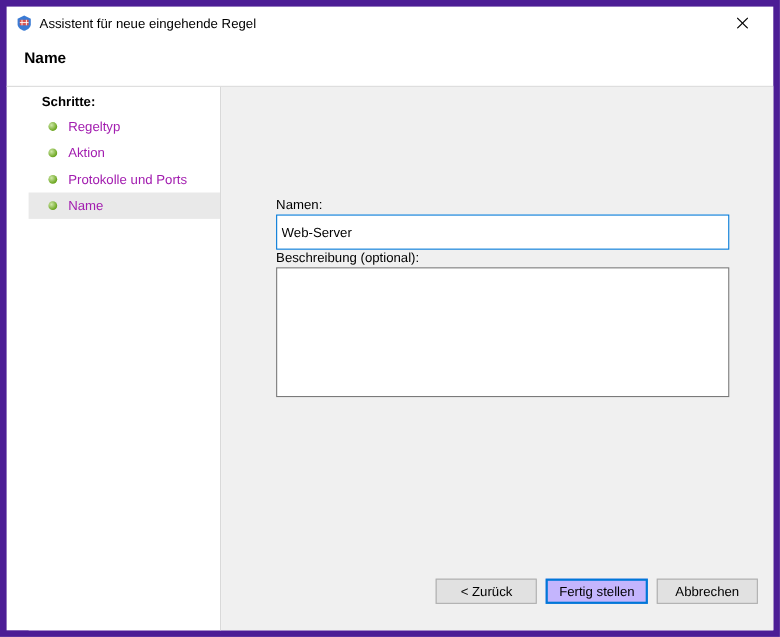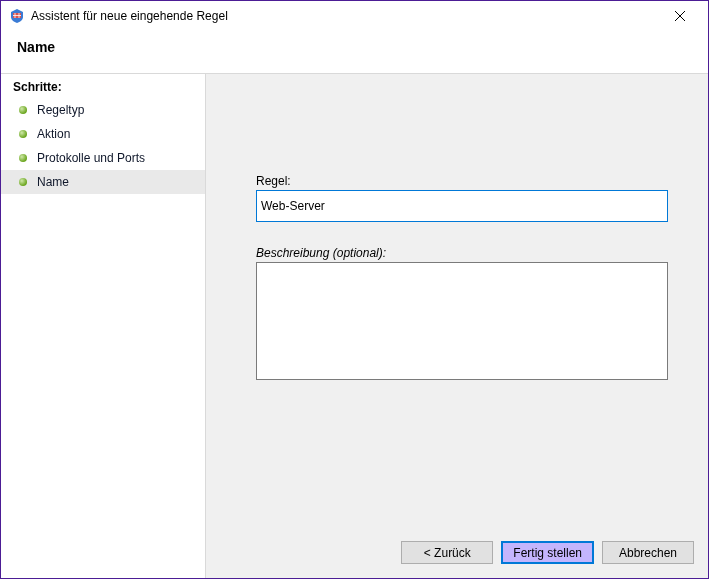--- a/index.html
+++ b/index.html
@@ -10,21 +10,21 @@
     background: #fff;
     color: #000;
   }
   .window {
     width: 709px;
     height: 579px;
     position: relative;
     box-sizing: border-box;
     display: flex;
     flex-direction: column;
-    border: 1px solid #4c1d95;
+    border: 6px solid #4c1d95;
   }
   .titlebar {
     display: flex;
     align-items: center;
     padding: 4px 8px 4px 8px;
     height: 22px;
   }
   .titlebar .icon-wrap {
     width: 16px;
     height: 16px;
@@ -61,31 +61,32 @@
     display: flex;
     border-top: 1px solid #d9d9d9;
     min-height: 0;
   }
   .sidebar {
     width: 232px;
     background: #fff;
     border-right: 1px solid #d9d9d9;
     box-sizing: border-box;
     padding: 6px 0 0 0;
+    margin-left: 20px;
   }
   .sidebar .steps-title {
     font-weight: bold;
     font-size: 12px;
     padding: 0 12px 4px 12px;
   }
   .sidebar .step {
     display: flex;
     align-items: center;
     padding: 5px 12px 5px 18px;
-    color: #0f172a;
+    color: #a21caf;
     font-size: 12px;
     text-align: right;
   }
   .sidebar .step.current {
     background: #e9e9e9;
   }
   .sidebar .step .bullet {
     width: 8px;
     height: 8px;
     border-radius: 4px;
@@ -117,40 +118,38 @@
     height: 32px;
     border: 1px solid #0078d7;
     background: #fff;
     padding: 0 4px;
     font-family: inherit;
     font-size: 12px;
     box-sizing: border-box;
     outline: none;
   }
   .desc-label {
-    margin-top: 24px;
-    font-style: italic;
   }
   .desc-area {
     width: 412px;
     height: 118px;
     border: 1px solid #7a7a7a;
     background: #fff;
     resize: none;
     padding: 2px 4px;
     font-family: inherit;
     font-size: 12px;
     box-sizing: border-box;
     outline: none;
   }
 
   .button-row {
     position: absolute;
     right: 14px;
-    bottom: 14px;
+    bottom: 24px;
     display: flex;
     gap: 8px;
   }
   .btn {
     min-width: 92px;
     height: 23px;
     background: #e1e1e1;
     border: 1px solid #adadad;
     font-family: inherit;
     font-size: 12px;
@@ -209,21 +208,21 @@
         <span class="label">Protokolle und Ports</span>
       </div>
       <div class="step current">
         <span class="bullet"></span>
         <span class="label">Name</span>
       </div>
     </div>
 
     <div class="main">
       <div class="form-area">
-        <div class="field-label">Regel:</div>
+        <div class="field-label">Namen:</div>
         <input type="text" class="name-input" value="Web-Server" style="">
         <div class="field-label desc-label">Beschreibung (optional):</div>
         <textarea class="desc-area" style=""></textarea>
       </div>
 
       <div class="button-row">
         <button class="btn">&lt; Zurück</button>
         <button class="btn default">Fertig stellen</button>
         <button class="btn">Abbrechen</button>
       </div>

